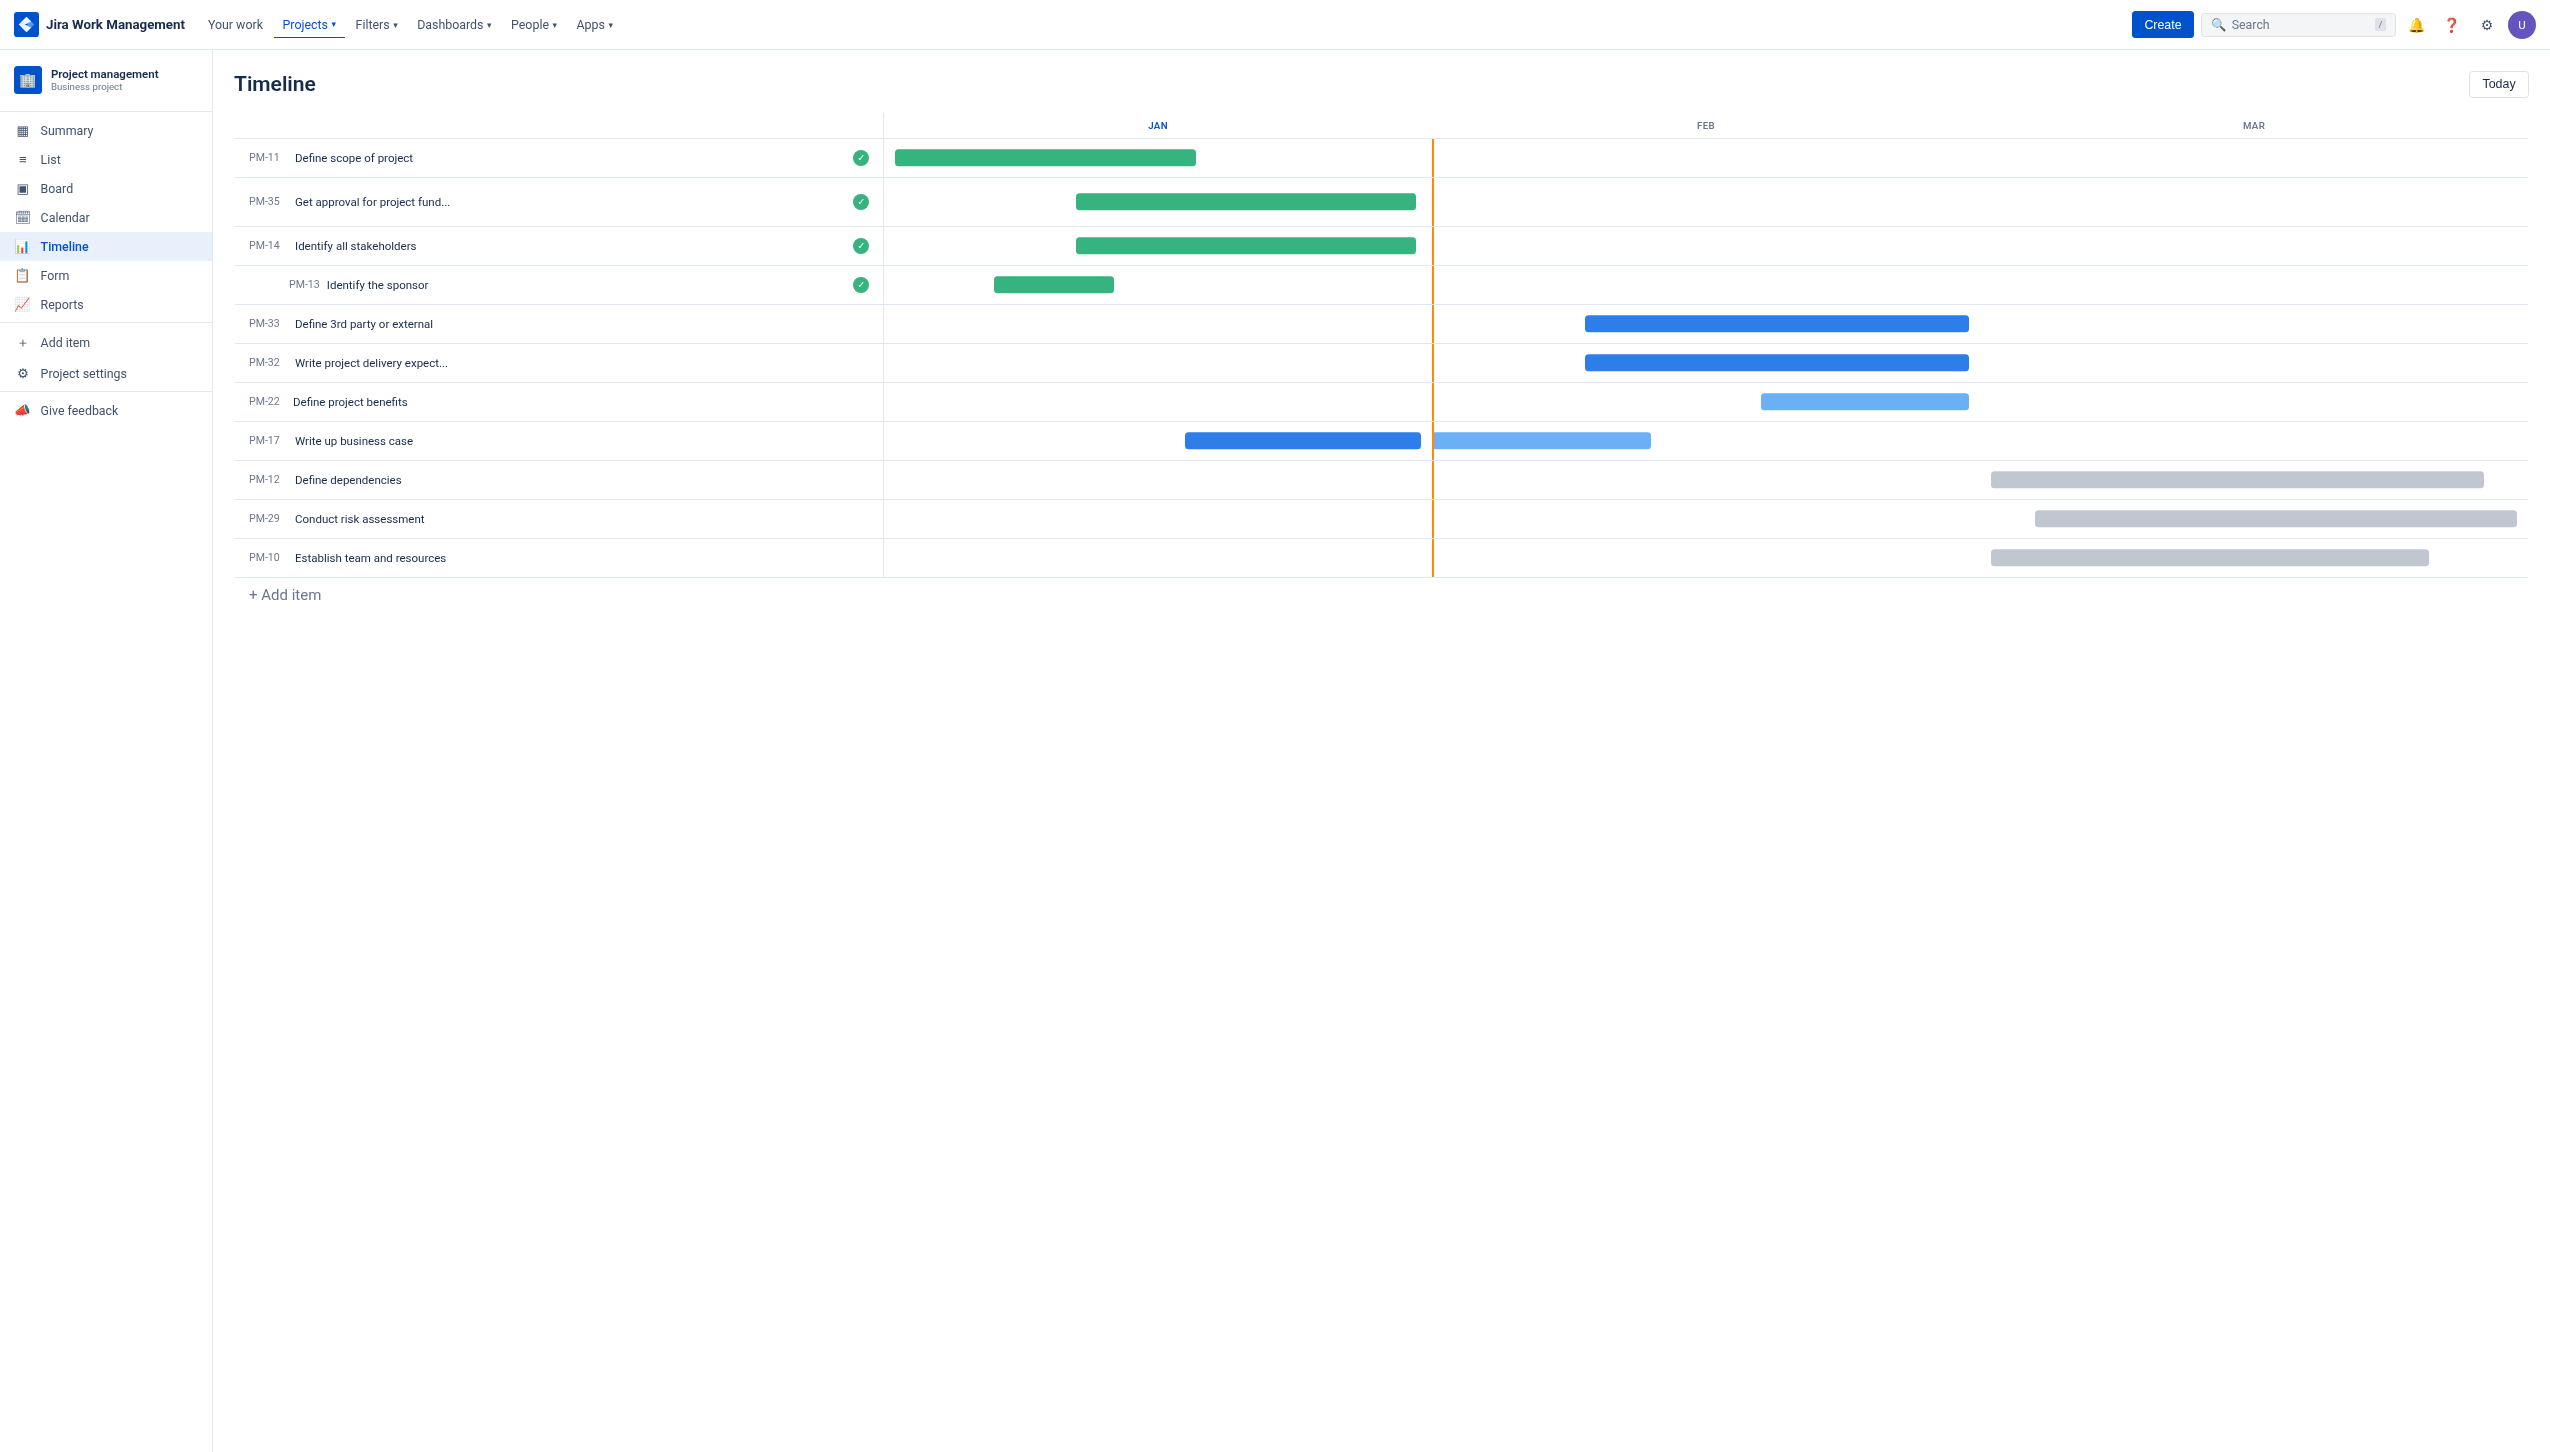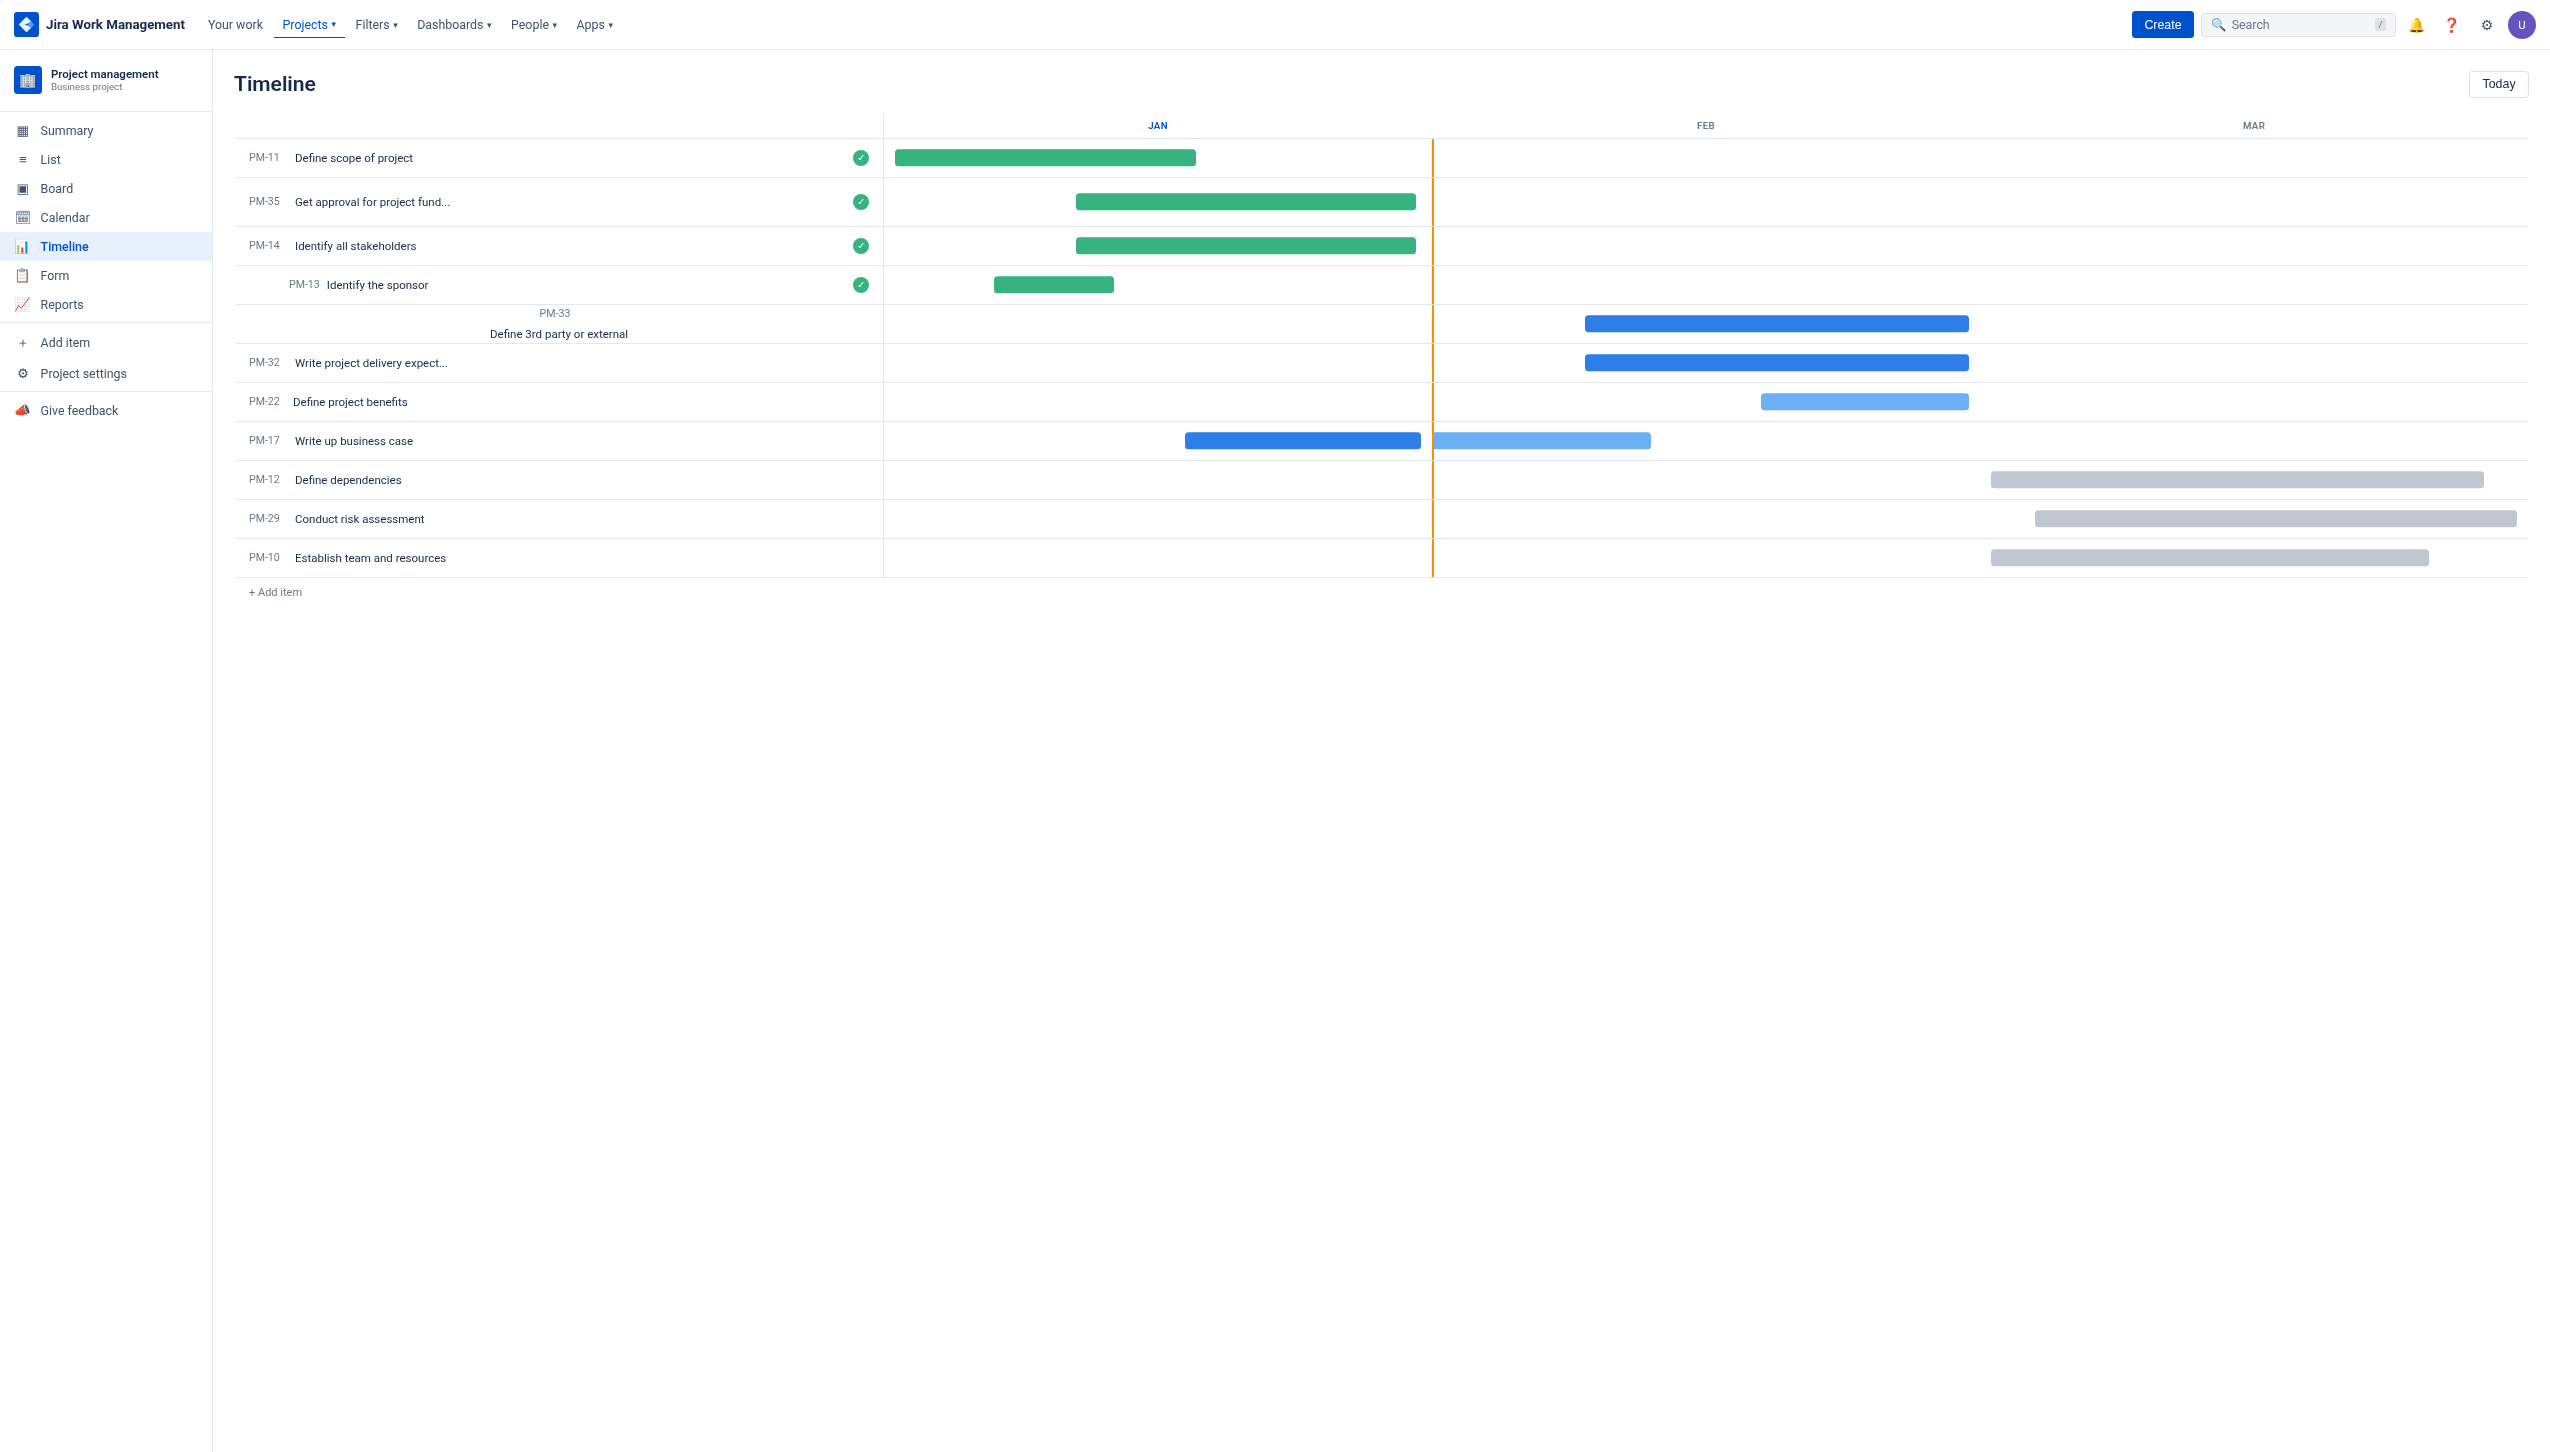--- a/index.html
+++ b/index.html
@@ -295,21 +295,21 @@
               <td style="position: relative; height: 39px;">
                 <div class="gantt-bar" style="left: 20%; width: 22%; background: rgb(54, 179, 126);"></div>
               </td>
               <td style="position: relative; height: 39px;">
                 <div style="position: absolute; left: 0px; top: 0px; bottom: 0px; width: 1.8px; background: rgb(255, 139, 0); z-index: 10;"></div>
               </td>
               <td style="position: relative; height: 39px;"></td>
             </tr>
             <tr>
               <td style="padding: 0px 14px; border-right: 0.9px solid rgb(226, 232, 240); height: 39px;">
-                <div style="display: flex; align-items: center; gap: 7px; flex-direction: column;">
+                <div style="display: flex; align-items: center; gap: 7px;">
                   <span style="color: rgb(107, 119, 140); font-size: 10.6px; min-width: 39px;">PM-33</span>
                   <span style="color: rgb(23, 43, 77); font-size: 11.5px; flex: 1 1 0%;">Define 3rd party or external</span>
                 </div>
               </td>
               <td style="position: relative; height: 39px;"></td>
               <td style="position: relative; height: 39px;">
                 <div style="position: absolute; left: 0px; top: 0px; bottom: 0px; width: 1.8px; background: rgb(255, 139, 0); z-index: 10;"></div>
                 <div class="gantt-bar" style="left: 28%; width: 70%; background: rgb(45, 126, 232);"></div>
               </td>
               <td style="position: relative; height: 39px;"></td>
@@ -398,21 +398,21 @@
               <td style="position: relative; height: 39px;"></td>
               <td style="position: relative; height: 39px;">
                 <div style="position: absolute; left: 0px; top: 0px; bottom: 0px; width: 1.8px; background: rgb(255, 139, 0); z-index: 10;"></div>
               </td>
               <td style="position: relative; height: 39px;">
                 <div class="gantt-bar" style="left: 2%; width: 80%; background: rgb(193, 199, 208);"></div>
               </td>
             </tr>
             <tr>
               <td colspan="4" style="padding: 8.9px 14px;">
-                <div style="display: flex; align-items: center; gap: 5.3px; color: rgb(107, 119, 140); font-size: 11px; cursor: pointer;">+ Add item</div>
+                <div style="display: flex; align-items: center; gap: 5.3px; color: rgb(107, 119, 140); font-size: 15px; cursor: pointer;">+ Add item</div>
               </td>
             </tr>
           </tbody>
       </table>
     </div>
   </main>
 </div>
 
 
 </body></html>

